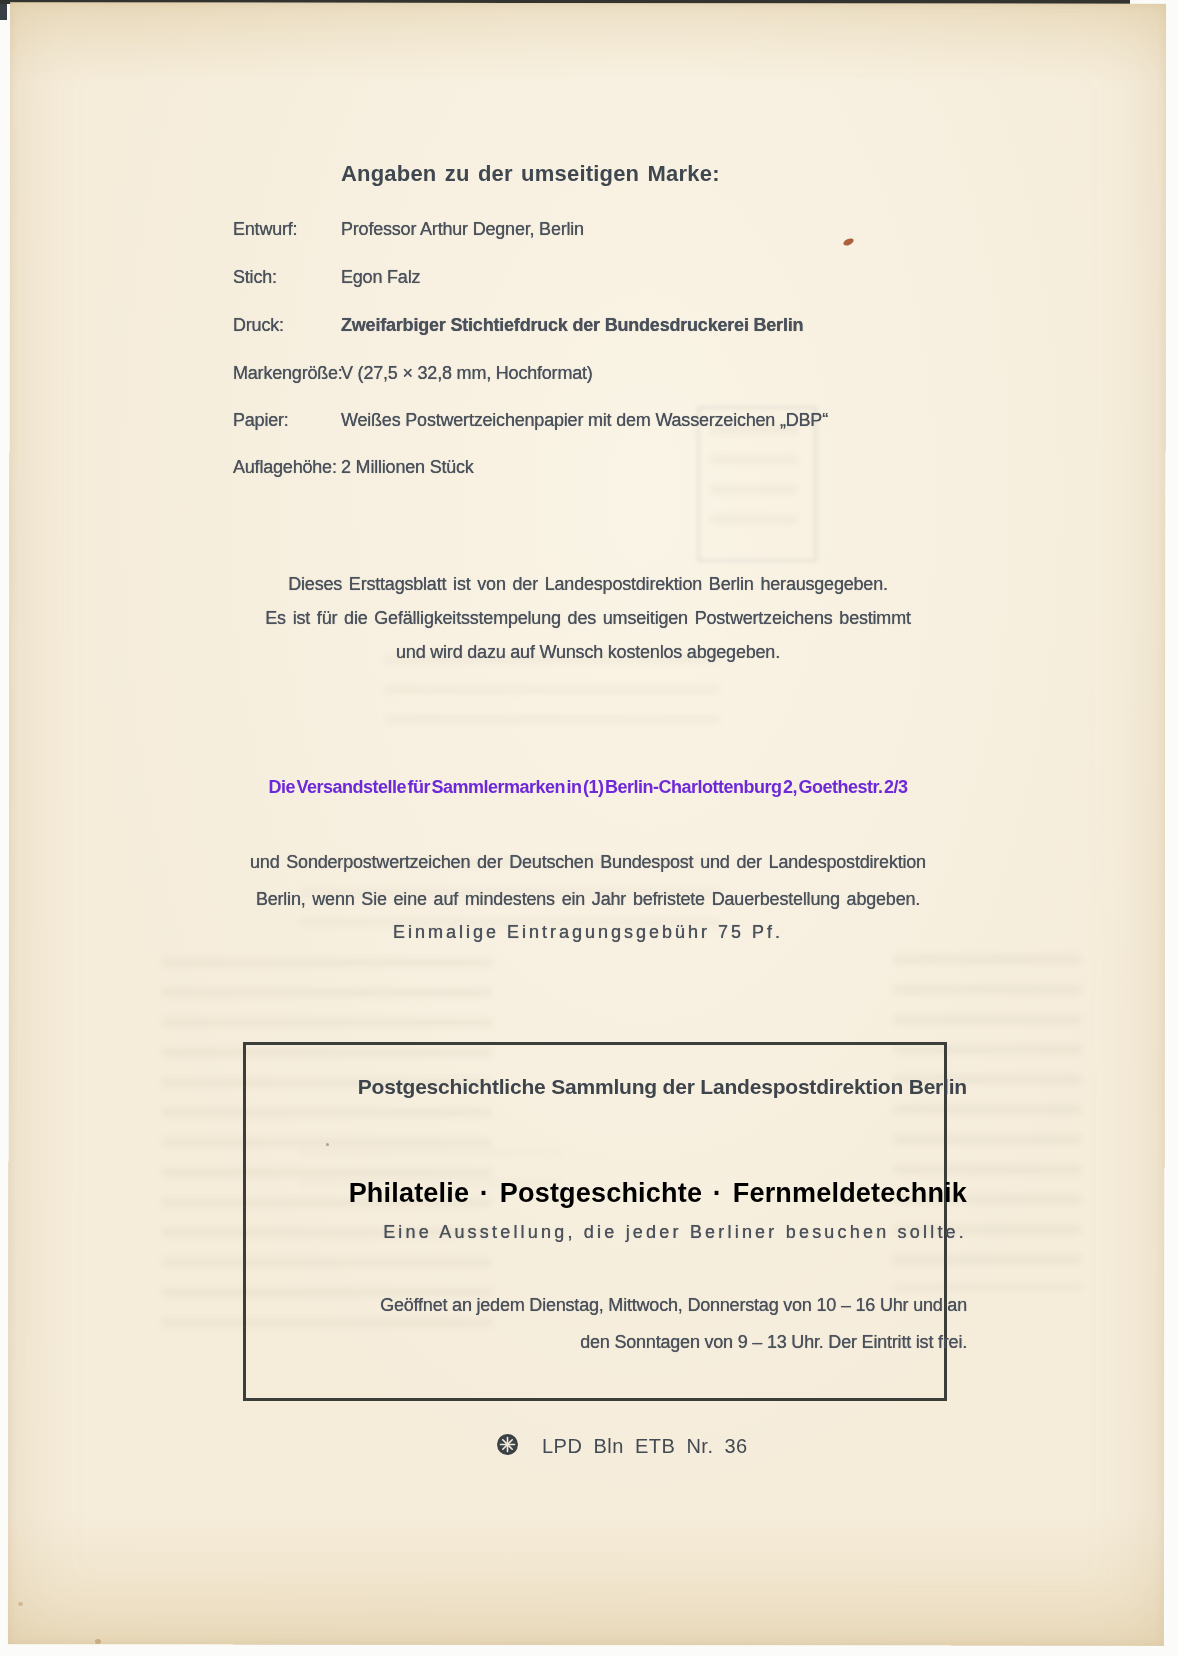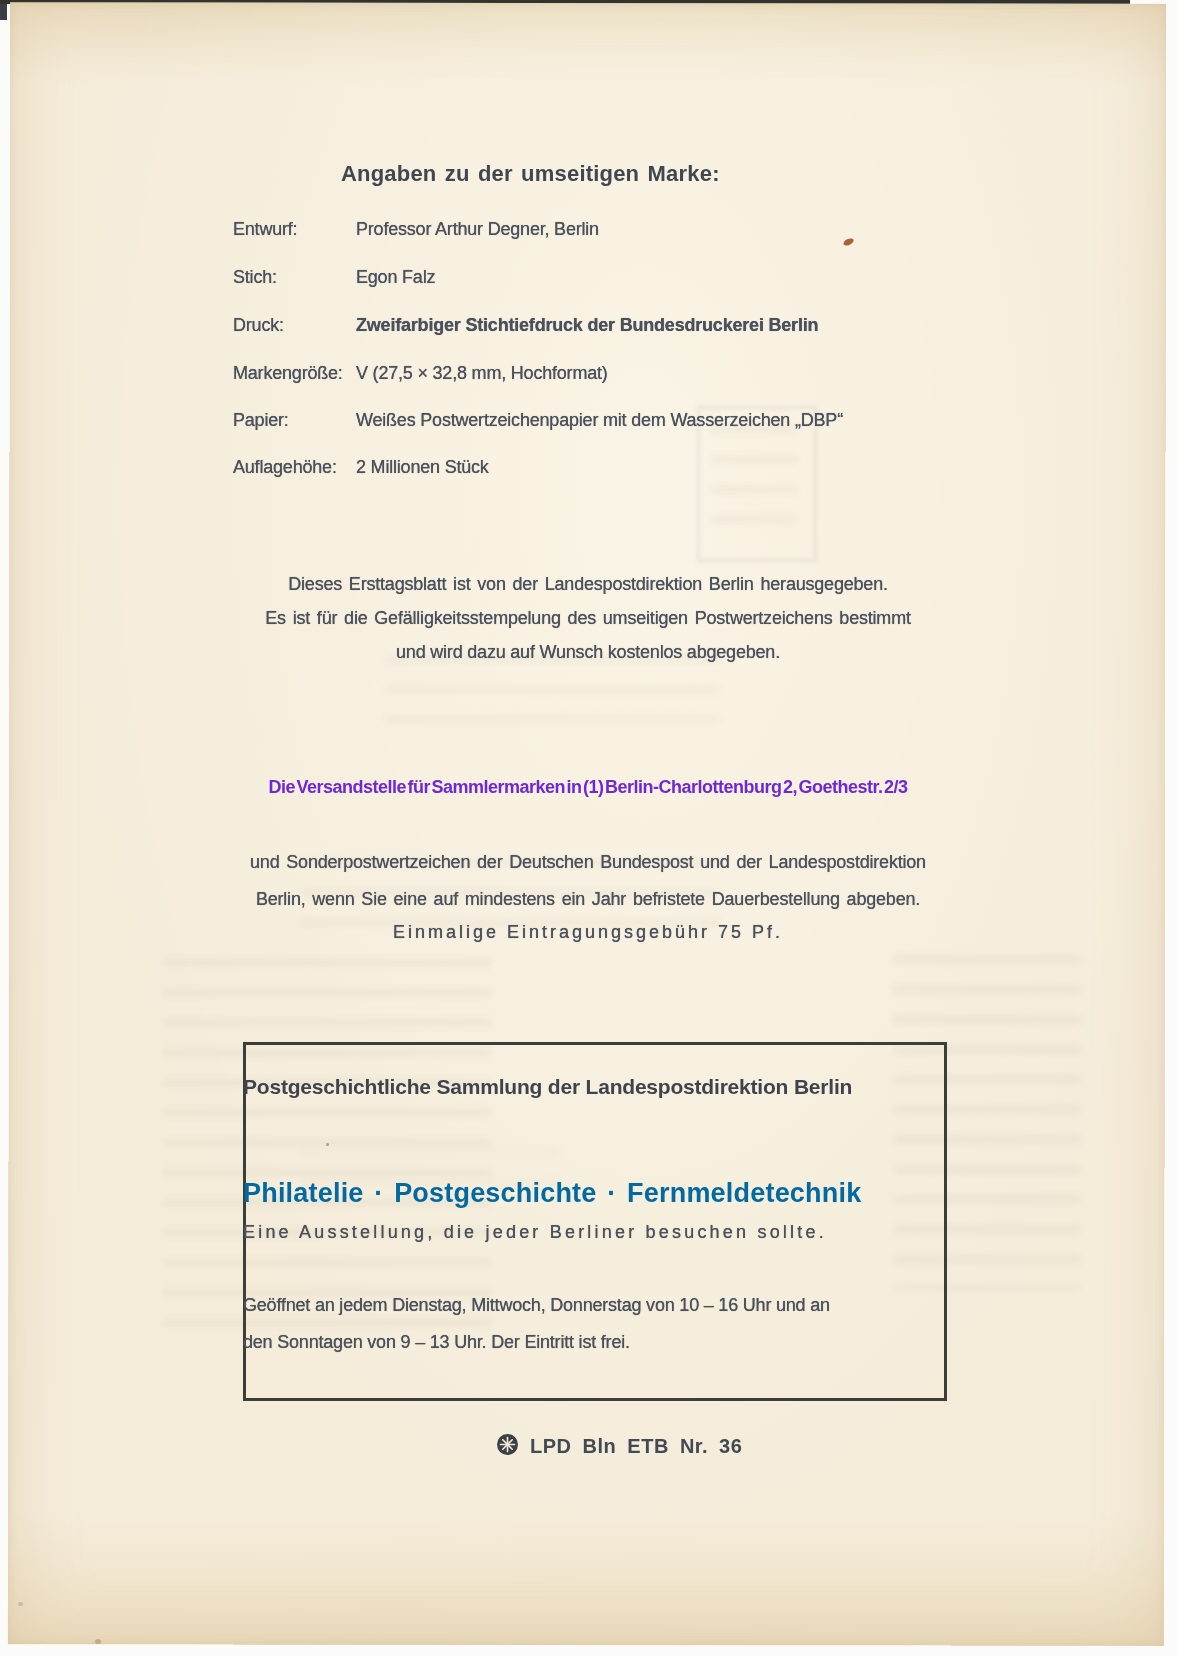--- a/index.html
+++ b/index.html
@@ -18,34 +18,34 @@
       radial-gradient(ellipse at 55% 30%, rgba(255,252,242,0.5), rgba(255,252,242,0) 65%),
       linear-gradient(180deg, #eee1c5 0%, #f5ecda 5%, #f5ecda 92%, #eddfc2 100%);
     box-shadow: inset 0 0 70px rgba(190,160,110,0.28), inset 0 0 8px rgba(190,160,110,0.25);
     transform: rotate(0.08deg);
   }
   
   .content{position:absolute;left:0;top:0;width:1178px;height:1656px;}
   .ln{position:absolute;white-space:nowrap;color:#4a515b;font-size:18px;line-height:1;}
   .med{text-shadow:0 0 0.7px currentColor;letter-spacing:-0.2px;}
   .ctr{left:233px;width:710px;text-align:center;}
-  .boxctr{left:243px;width:724px;text-align:left;}
+  .boxctr{left:243px;width:724px;text-align:right;}
   .title{font-weight:bold;font-size:22px;color:#3f4750;letter-spacing:0.2px;word-spacing:2px;}
   .spec-label{left:233px;}
-  .spec-value{left:341px;margin-left:15px;}
+  .spec-value{left:341px;}
   .wide{word-spacing:2px;}
   .lead-bold{font-weight:bold;color:#6d28d9;letter-spacing:-0.5px;word-spacing:-3px;font-size:18px;}
   .fee{letter-spacing:3px;}
   .adbox{position:absolute;left:243px;top:1042px;width:704px;height:359px;border:3px solid #3c3e39;box-sizing:border-box;background:transparent;}
   .box-heading{font-weight:bold;font-size:21px;color:#3e444c;letter-spacing:-0.2px;}
   .box-address{font-size:17px;letter-spacing:1.5px;transform:translateX(-70px);}
   .box-address sup{font-size:11px;letter-spacing:0;vertical-align:super;}
-  .box-headline{font-weight:bold;font-size:27px;color:#0369a1;letter-spacing:0.2px;word-spacing:3px;}
+  .box-headline{font-weight:bold;font-size:27px;color:#000000;letter-spacing:0.2px;word-spacing:3px;}
   .box-subline{font-size:18px;letter-spacing:3.2px;}
-  .footer-label{font-weight:bold;font-size:20px;color:#434a53;letter-spacing:0.5px;word-spacing:5px;}
+  .footer-label{font-weight:normal;font-size:20px;color:#434a53;letter-spacing:0.5px;word-spacing:5px;margin-left:12px;}
   .emblem{position:absolute;left:496px;top:1433px;width:23px;height:23px;}
   
   .ghost-lines{
     position:absolute;pointer-events:none;
     background:repeating-linear-gradient(180deg, rgba(125,115,90,0.16) 0px, rgba(125,115,90,0.16) 9px, rgba(125,115,90,0) 9px, rgba(125,115,90,0) 30px);
     filter:blur(3px);
   }
   .ghost-frame{
     position:absolute;pointer-events:none;border:3px solid rgba(110,120,140,0.12);filter:blur(2px);
   }

